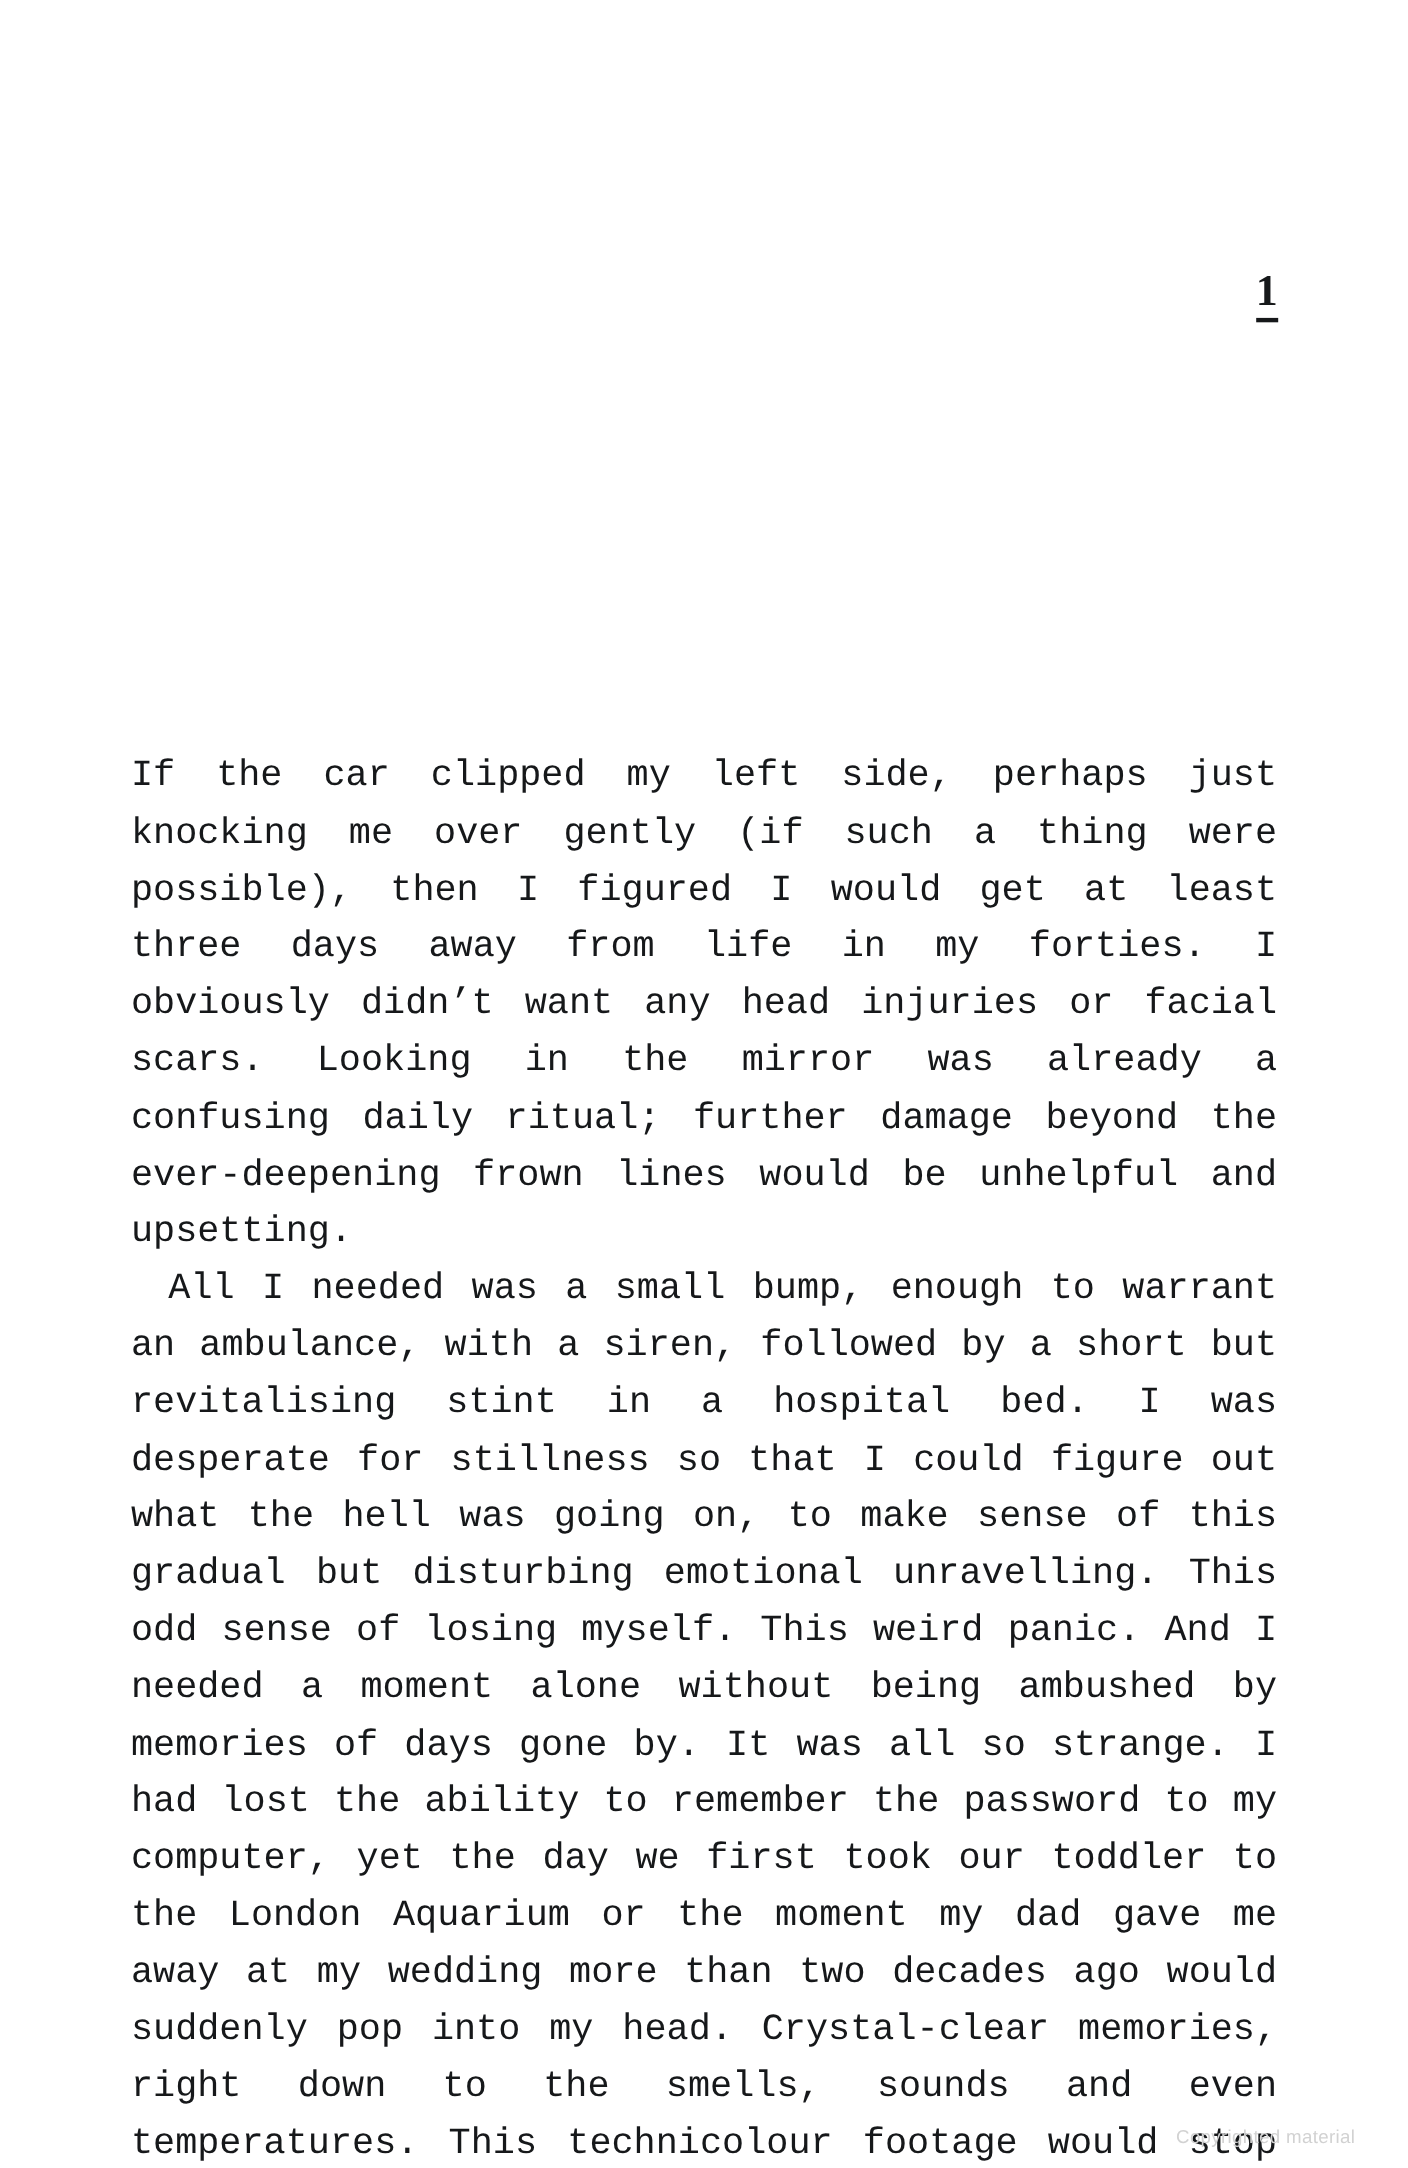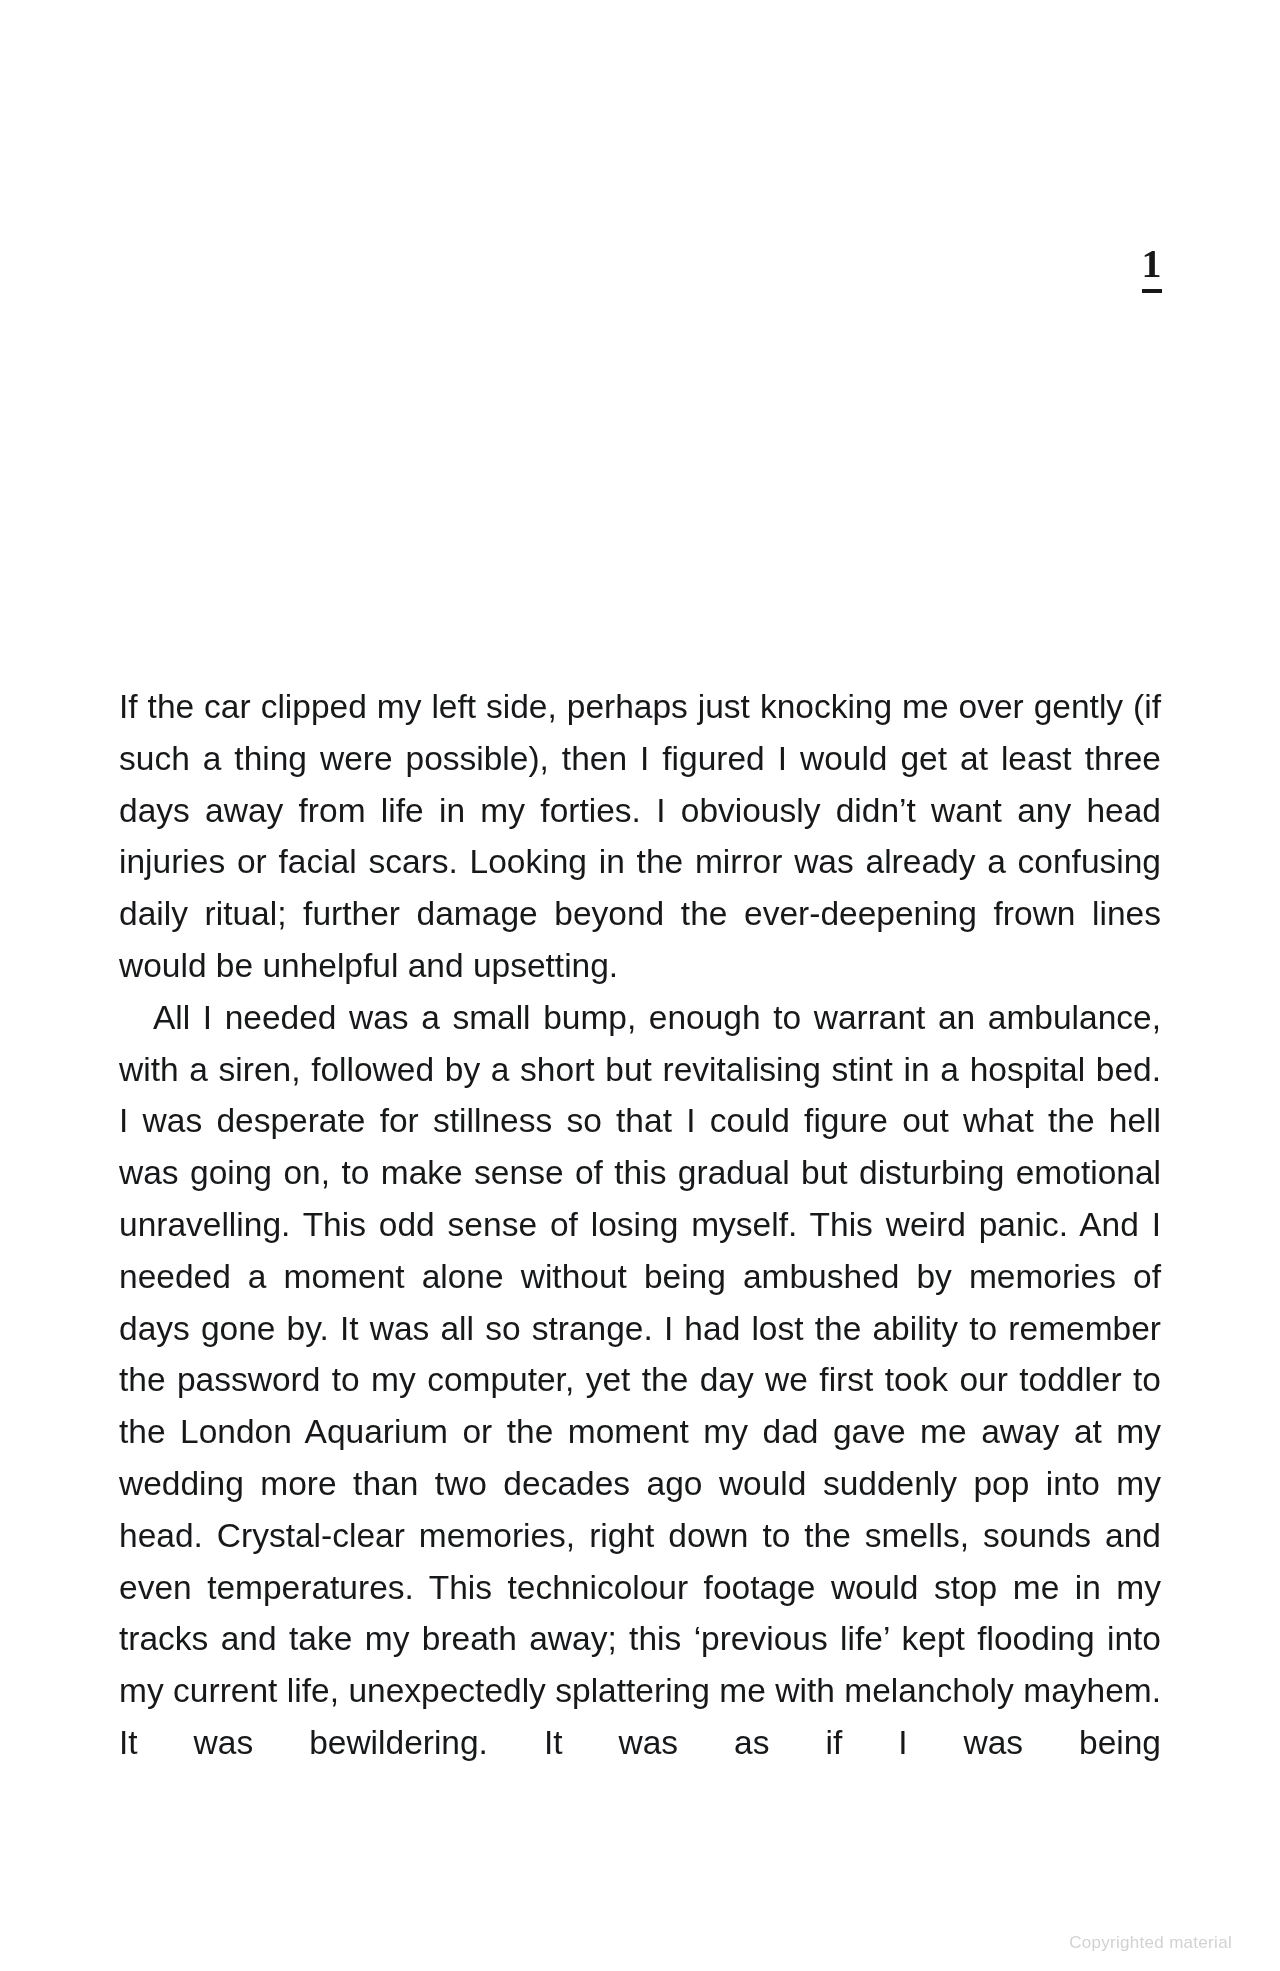--- a/index.html
+++ b/index.html
@@ -69,21 +69,21 @@
     width: 1042px;
   }
   .body-block p {
     margin: 0;
     font-size: 33.5px;
     line-height: 51.8px;
     text-align: justify;
     text-justify: inter-word;
     hyphens: none;
     color: #16181a;
-    font-family: Liberation Sans, sans-serif;
+    font-family: Liberation Mono, monospace;
   }
   .body-block p.indent {
     text-indent: 34px;
   }
   
   .body-block p:last-child {
     text-align-last: justify;
   }
 
   

